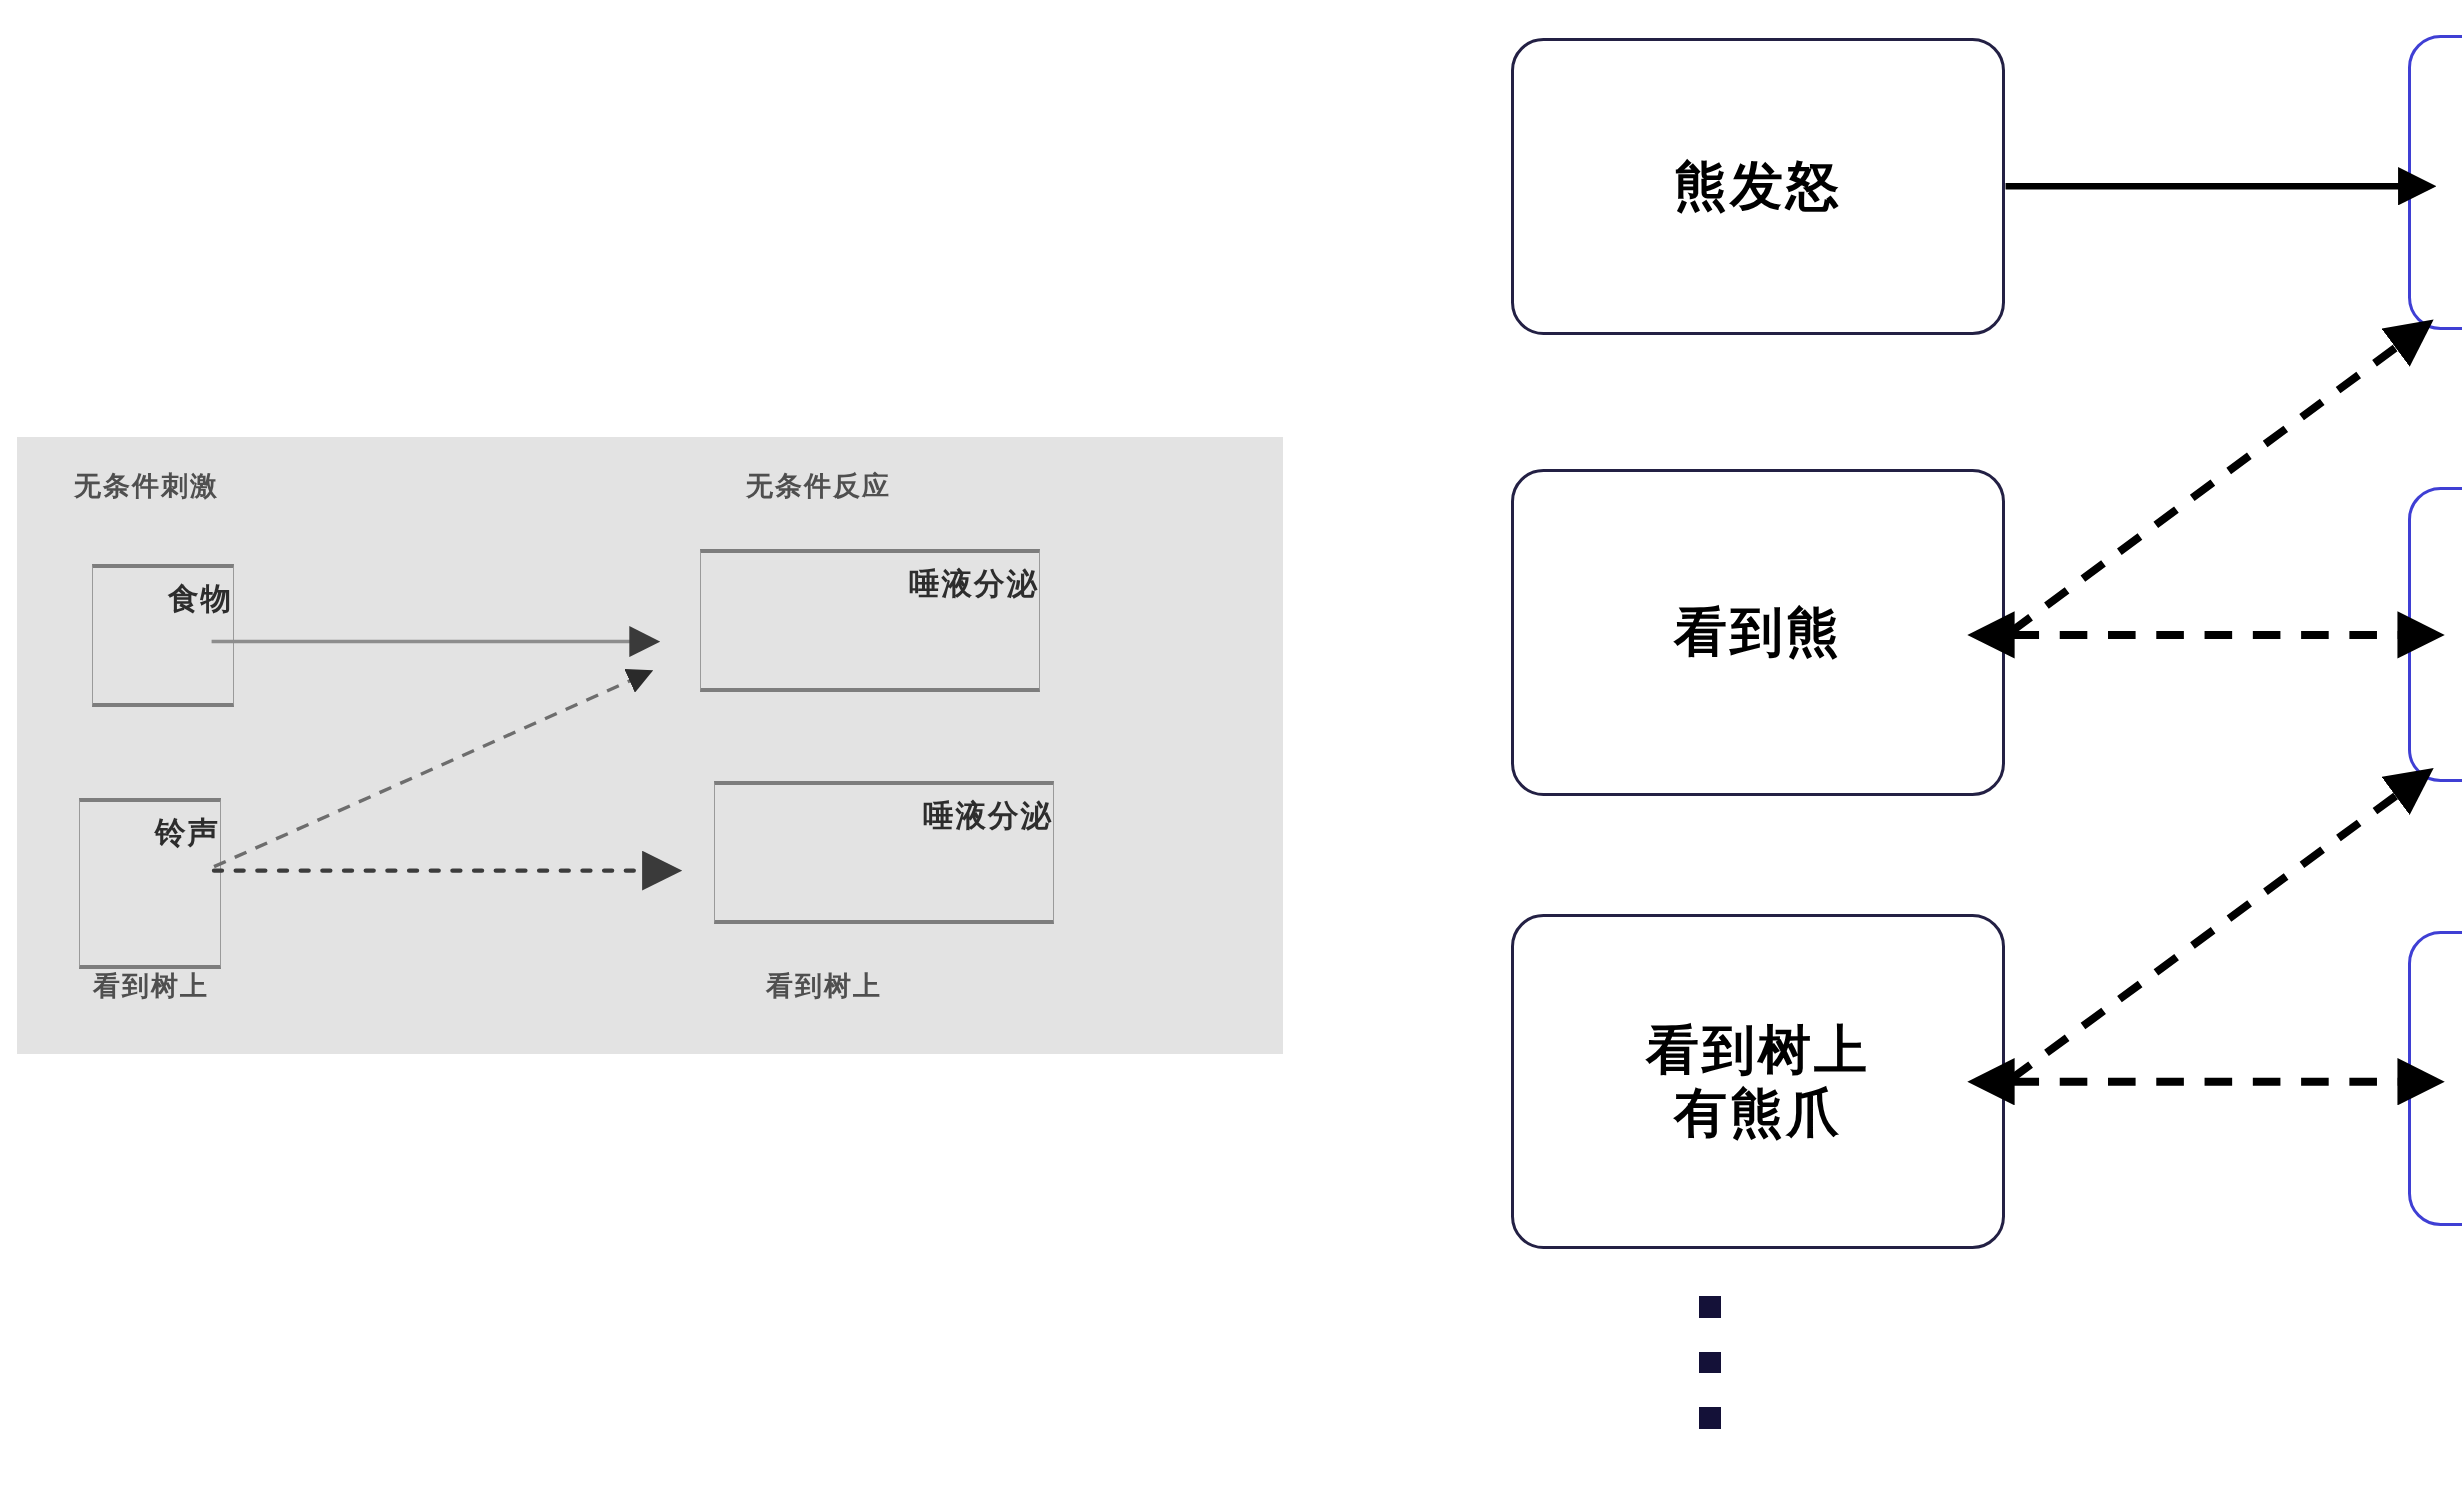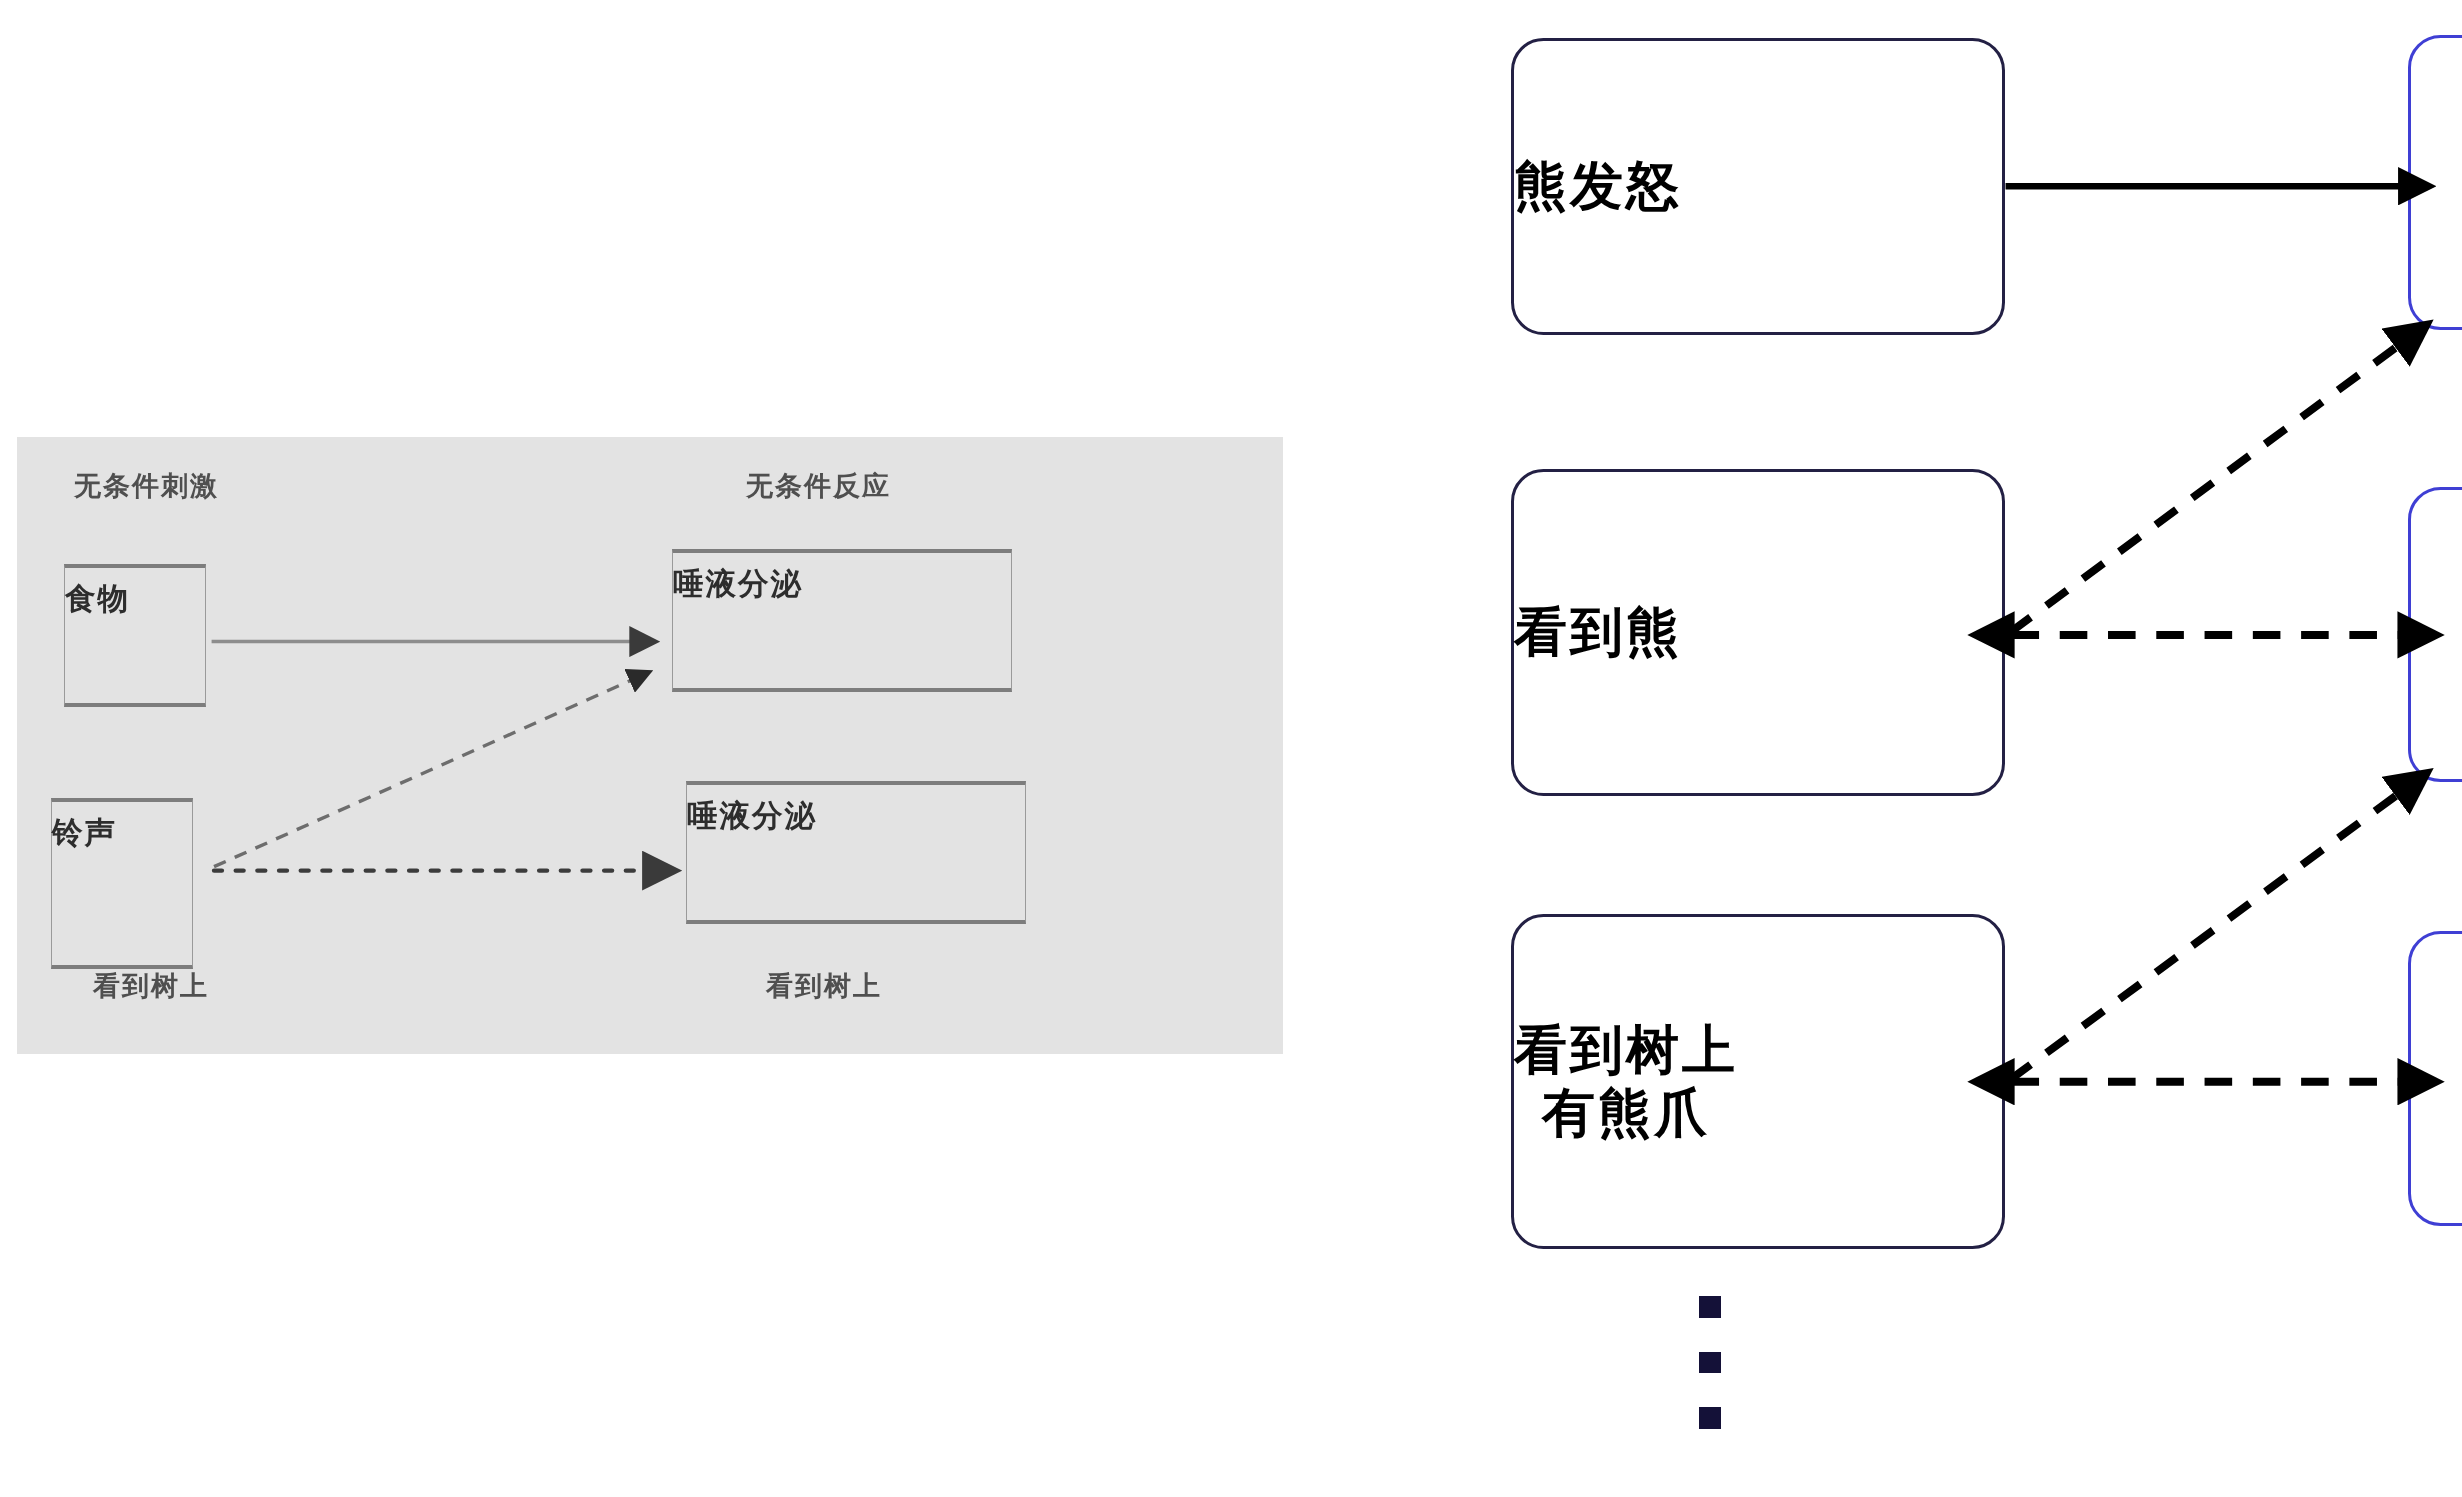--- a/index.html
+++ b/index.html
@@ -20,40 +20,40 @@
   #cc-label-us{left:57px;top:30.5px;}
   #cc-label-ur{left:729px;top:30.5px;}
   #cc-label-cs{left:76px;top:531px;}
   #cc-label-cr{left:749px;top:531px;}
 
   .cc-box{
     position:absolute;background:#e3e3e3;
     border:1.5px solid #9a9a9a;
     border-top:4.4px solid #7d7d7d;border-bottom:4.4px solid #7d7d7d;
     box-sizing:border-box;
-    display:flex;align-items:flex-start;justify-content:flex-start;
+    display:flex;align-items:flex-start;justify-content:flex-end;margin-left:28px;
   }
   .cc-box span{
     color:#2d2d2d;font-size:30.5px;font-weight:700;letter-spacing:2px;
     padding-top:10.8px;white-space:nowrap;
   }
   #cc-box-food{left:47px;top:127px;width:142px;height:143px;}
   #cc-box-bell{left:34px;top:361px;width:142px;height:171px;}
   #cc-box-saliva-u{left:655px;top:112px;width:340px;height:143px;}
   #cc-box-saliva-c{left:669px;top:344px;width:340px;height:143px;}
 
   #cc-arrows{position:absolute;left:0;top:0;width:1266px;height:617px;}
 
   
   #rl-diagram{position:absolute;left:1477px;top:0;width:1829px;height:1498px;}
 
   .rl-box{
     position:absolute;background:#ffffff;box-sizing:border-box;
     border-radius:32.5px;
-    display:flex;align-items:center;text-align:center;
+    display:flex;align-items:center;justify-content:center;text-align:center;
   }
   .rl-box.dark{border:3.4px solid #232044;}
   .rl-box.blue{border:3.4px solid #3f3fd4;}
 
   .rl-box .cn{
     color:#000000;font-size:53px;font-weight:700;letter-spacing:3px;
     line-height:1.18;white-space:pre-line;
   }
 
   #box-bear-angry {left:34px; top:38px;  width:494px;height:297px;}

